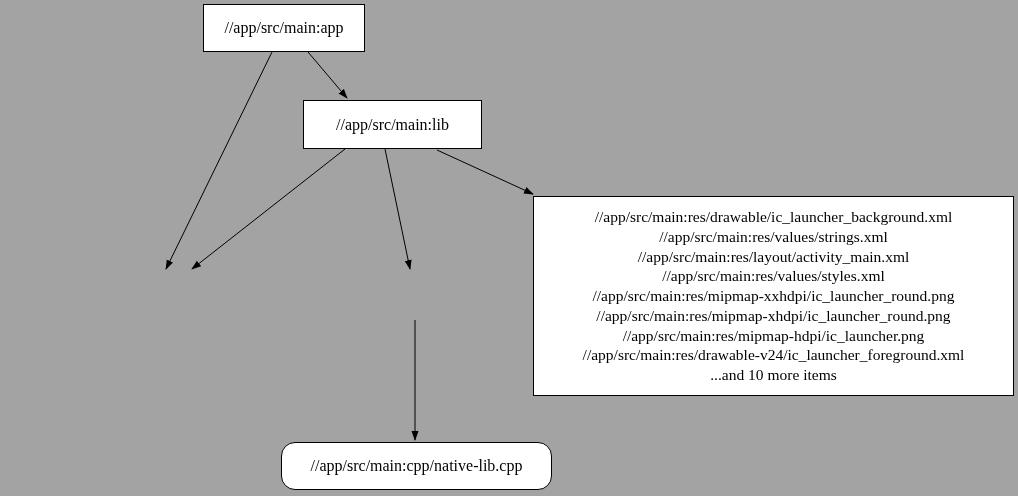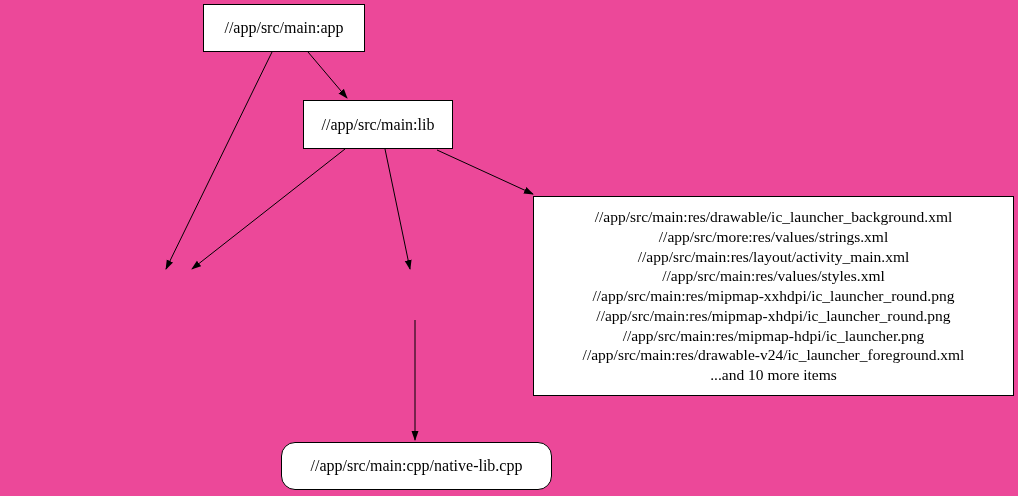--- a/index.html
+++ b/index.html
@@ -4,21 +4,21 @@
 <style>
   html, body {
     margin: 0;
     padding: 0;
     background: #ffffff;
   }
   #canvas {
     position: relative;
     width: 1018px;
     height: 496px;
-    background: #ec4899;
+    background: #a3a3a3;
     font-family: "Liberation Serif", "DejaVu Serif", serif;
     color: #000000;
     overflow: hidden;
   }
   #edges {
     position: absolute;
     left: 0;
     top: 0;
     width: 1018px;
     height: 496px;
@@ -39,21 +39,21 @@
     font-size: 16px;
     white-space: nowrap;
   }
   .node.multiline {
     flex-direction: column;
     justify-content: center;
     line-height: 19.8px;
     font-size: 15.5px;
   }
   #node-app            { left: 203px; top: 4px;   width: 162px; height: 48px; }
-  #node-lib            { left: 303px; top: 100px; width: 150px; height: 49px; }
+  #node-lib            { left: 303px; top: 100px; width: 179px; height: 49px; }
   #node-manifest       { left: 8px;   top: 272px; width: 292px; height: 48px; }
   #node-jni-lib        { left: 325px; top: 272px; width: 175px; height: 48px; }
   #node-res-group      { left: 533px; top: 196px; width: 481px; height: 200px; }
   #node-native-lib     { left: 281px; top: 442px; width: 271px; height: 48px; border-radius: 14px; }
 </style>
 </head>
 <body>
 
 <div id="canvas">
 
@@ -76,21 +76,21 @@
   </div>
 
   <div class="node" id="node-lib">
     <span>//app/src/main:lib</span>
   </div>
 
 
 
   <div class="node multiline" id="node-res-group">
     <span>//app/src/main:res/drawable/ic_launcher_background.xml</span>
-    <span>//app/src/more:res/values/strings.xml</span>
+    <span>//app/src/main:res/values/strings.xml</span>
     <span>//app/src/main:res/layout/activity_main.xml</span>
     <span>//app/src/main:res/values/styles.xml</span>
     <span>//app/src/main:res/mipmap-xxhdpi/ic_launcher_round.png</span>
     <span>//app/src/main:res/mipmap-xhdpi/ic_launcher_round.png</span>
     <span>//app/src/main:res/mipmap-hdpi/ic_launcher.png</span>
     <span>//app/src/main:res/drawable-v24/ic_launcher_foreground.xml</span>
     <span>...and 10 more items</span>
   </div>
 
   <div class="node" id="node-native-lib">

